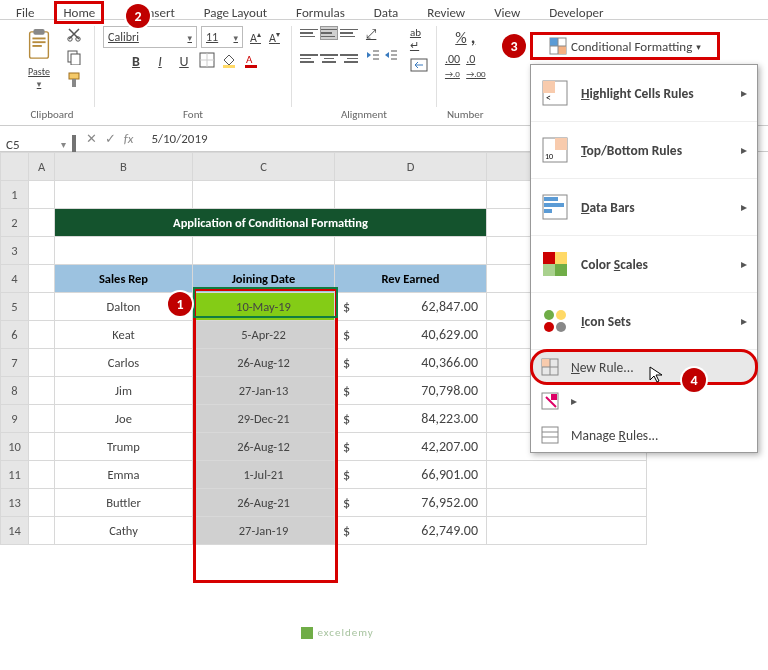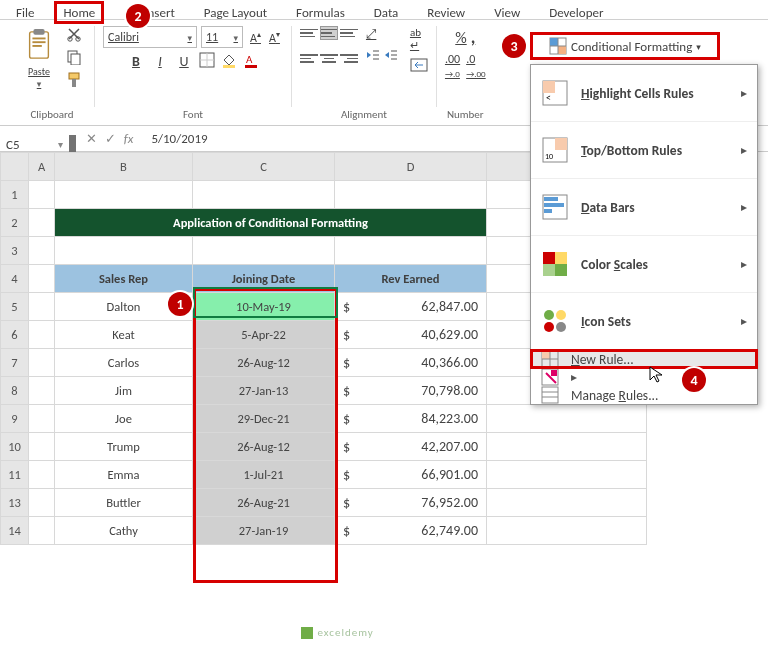--- a/index.html
+++ b/index.html
@@ -30,47 +30,47 @@
 .al-grid div { width:18px; height:14px; display:flex; flex-direction:column; gap:2px; justify-content:center; }
 .al-grid div i { height:1.5px; background:#666; display:block; }
 .al-extra { display:flex; gap:6px; margin-left:8px; flex-direction:column;}
 .num { display:flex; align-items:center; gap:4px; font-size:16px;}
 .cf-btn { display:flex; align-items:center; gap:4px; border:3px solid #d60000; padding:2px 16px; font-size:13px; position:absolute; top:32px; left:530px; }
 .cf-btn svg{width:18px;height:18px;}
 
 
 .dropdown { position:absolute; top:64px; left:530px; width:228px; background:#fff; border:1px solid #999; box-shadow:2px 2px 6px rgba(0,0,0,0.3); z-index:20;}
 .dd-item { display:flex; align-items:center; padding:14px 10px; gap:12px; border-bottom:1px solid #eee; cursor:pointer;}
-.dd-item.thin { padding:0 10px; border-bottom:none;}
+.dd-item.thin { padding:8px 10px; border-bottom:none;border-radius:16px;}
 .dd-item svg { width:28px; height:28px; flex:0 0 28px;}
 .dd-item.thin svg { width:18px; height:18px; flex:0 0 18px;}
 .dd-label { flex:1; font-size:13.5px; }
 .dd-label u{text-decoration:underline;}
 .dd-item.highlight { background:#e8e8e8; outline:3px solid #d60000; outline-offset:-2px;}
 .chev { font-size:12px; color:#555; }
 
 
 .fbar { display:flex; align-items:center; border-bottom:1px solid #ccc; height:26px; }
-.namebox { width:76px; border-right:7px solid #737373; padding:2px 6px; font-size:13px; display:flex; align-items:center; justify-content:space-between;margin-top:12px;}
+.namebox { width:76px; border-right:4px solid #737373; padding:2px 6px; font-size:13px; display:flex; align-items:center; justify-content:space-between;margin-top:12px;}
 .namebox .chev{font-size:10px;color:#888;}
 .fx-ctrls { display:flex; gap:8px; padding:0 10px; color:#888;}
 .fx-val { padding:2px 8px; font-size:13px; }
 
 
 .grid-wrap { position:relative; }
 .gridt { border-collapse:collapse; }
 .gridt th, .gridt td { border:1px solid #d8d8d8; font-size:12.5px; }
 .gridt thead th { background:#e6e6e6; height:20px; font-weight:normal; color:#555;}
 .gridt th.rowh { background:#e6e6e6; width:28px; font-weight:normal; color:#555; height:28px;}
 .gridt th.colh { height:20px;}
 .gridt td { height:28px; text-align:center; }
 .colA{width:26px;} .colB{width:138px;} .colC{width:142px;} .colD{width:152px;} .colRest{width:160px;}
 
 .banner { background:#14532d; color:#fff; font-weight:bold; font-size:16.5px; text-align:center; }
-.hdr { background:#9cc2e0; font-weight:bold; font-size:16px; color:#404040;}
+.hdr { background:#9cc2e0; font-weight:bold; font-size:16px; color:#000000;}
 .name-cell{ font-size:14px; text-align:center; }
 .date-cell{ background:#d0d0d0; font-size:14px; }
 .rev-cell{ text-align:left; padding:0 8px; display:flex; justify-content:space-between; font-size:14px; height:100%; align-items:center;}
 .sel-outline { position:absolute; border:3px solid #d60000; pointer-events:none; }
 .sel-green { position:absolute; border:2px solid #107c41; pointer-events:none; }
 
 
 .marker { position:absolute; width:24px; height:24px; border-radius:50%; background:#c00000; color:#fff; font-weight:bold; display:flex; align-items:center; justify-content:center; font-size:14px; z-index:50; box-shadow:0 0 0 2px #fff;}
 .cursor-arrow { position:absolute; z-index:60;}
 .cursor-arrow svg{width:18px;height:18px;}
@@ -388,21 +388,21 @@
     <td class="hdr">Sales Rep</td>
     <td class="hdr">Joining Date</td>
     <td class="hdr">Rev Earned</td>
           <td></td>
         </tr>
 
  <tr>
           <th class="rowh">5</th>
           <td></td>
           <td class="name-cell">Dalton</td>
-          <td class="date-cell" style="background:#86efac">10-May-19</td>
+          <td class="date-cell" style="background:#84cc16">10-May-19</td>
           <td>
             <div class="rev-cell">
               <span>$</span>
               <span>62,847.00</span>
             </div>
           </td>
           <td></td>
         </tr>
         <tr>
           <th class="rowh">6</th>

